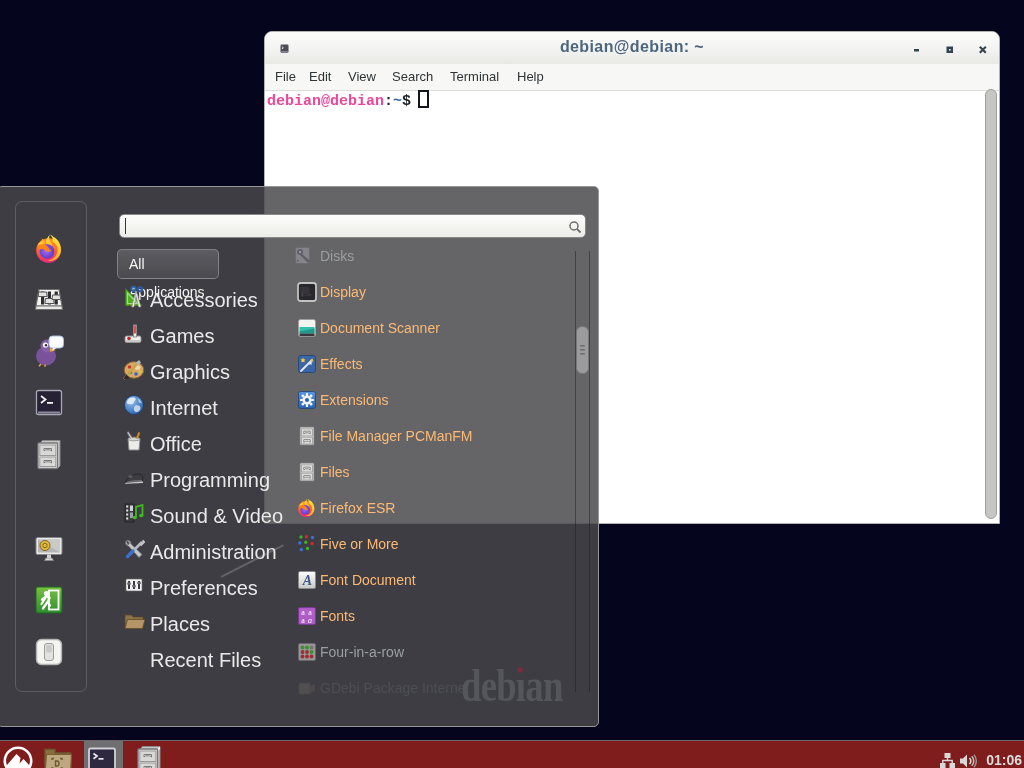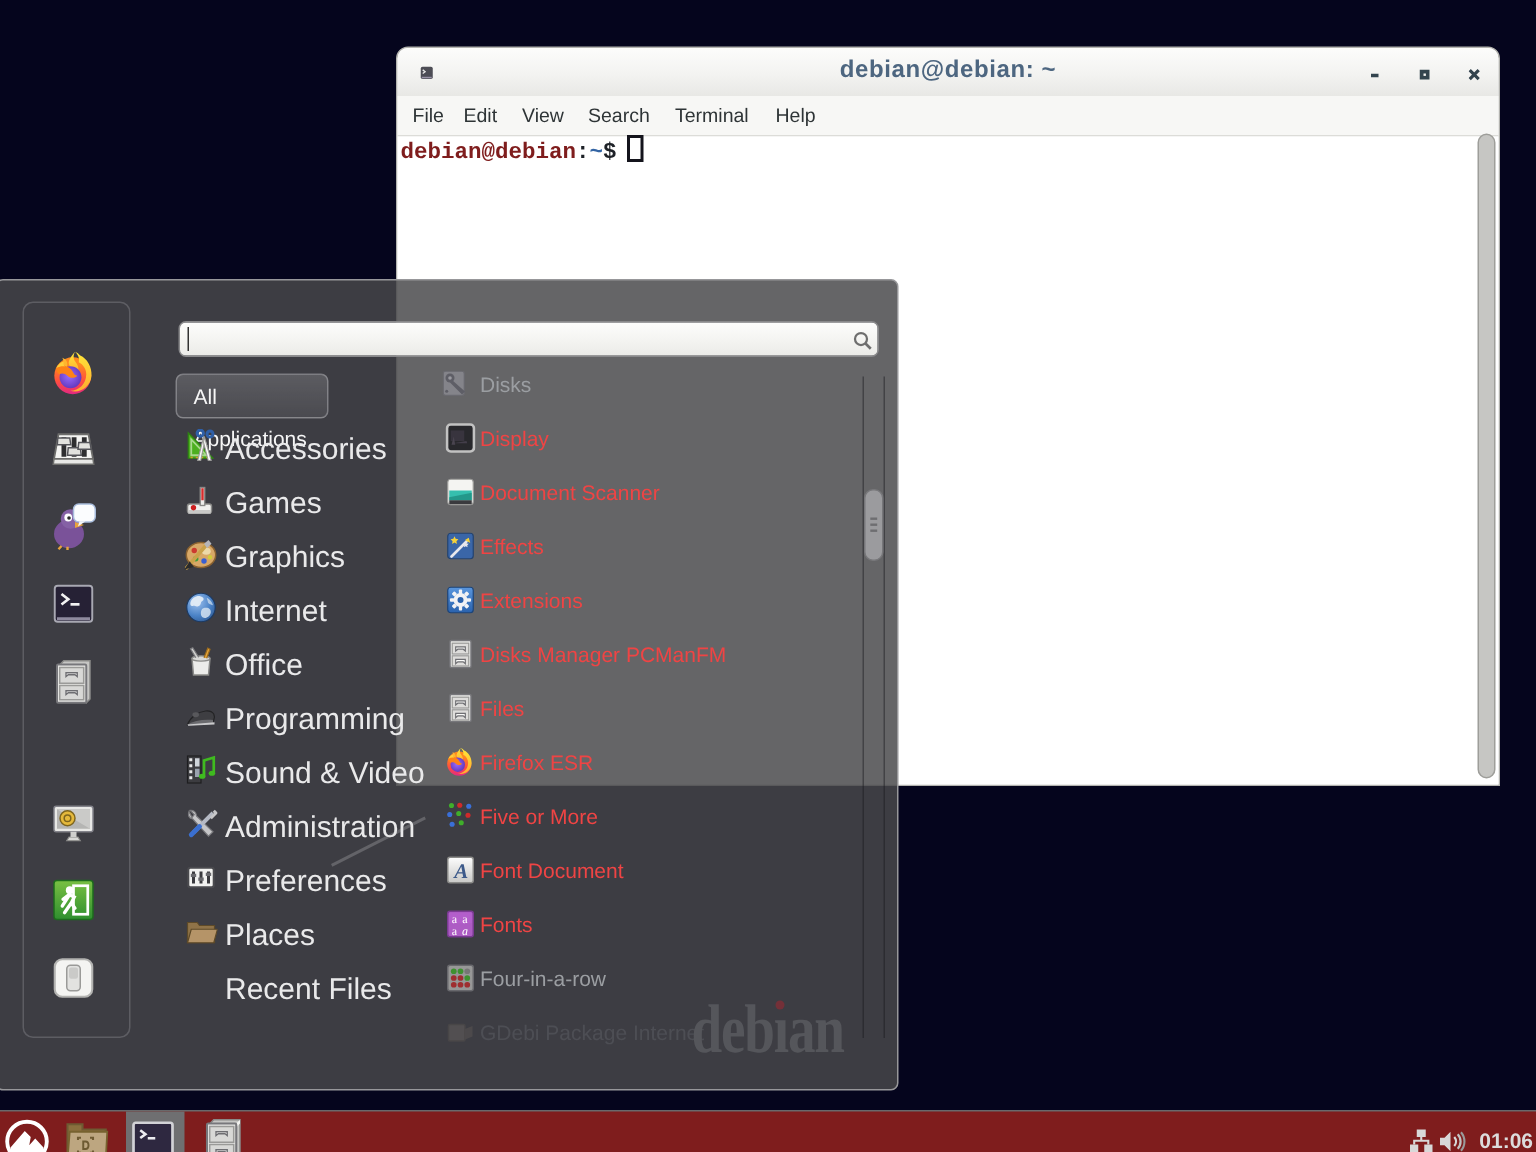--- a/index.html
+++ b/index.html
@@ -36,21 +36,21 @@
         border:1px solid rgba(190,190,195,0.25);border-radius:7px;}
   #searchbox{position:absolute;left:121px;top:27px;width:467px;height:24px;
         background:linear-gradient(180deg,#fdfdfc 0%,#f3f3f0 60%,#ebebe8 100%);
         border:1px solid #89898b;border-radius:5px;box-sizing:border-box;}
   #searchbox .caret{position:absolute;left:5px;top:3px;width:1px;height:16px;background:#333;}
   #allapps{position:absolute;left:119px;top:62px;width:102px;height:30px;
         background:linear-gradient(180deg,rgba(255,255,255,0.16),rgba(255,255,255,0.07));
         border:1px solid rgba(195,195,200,0.42);border-radius:5px;box-sizing:border-box;
         color:#f6f6f6;font-size:14px;line-height:28px;padding-left:11px;}
   .cat{position:absolute;left:152px;color:#e9e9ea;font-size:20px;}
-  .app{position:absolute;left:322px;color:#ef4444;font-size:14px;}
+  .app{position:absolute;left:322px;color:#fdba74;font-size:14px;}
   .dim{color:#9b9ea2;}
   .dim2{color:rgba(212,218,226,0.11);}
   #mscroll-l1{position:absolute;left:577px;top:64px;width:1px;height:441px;background:rgba(25,25,28,0.45);}
   #mscroll-l2{position:absolute;left:591px;top:64px;width:1px;height:441px;background:rgba(25,25,28,0.45);}
   #mthumb{position:absolute;left:578px;top:139px;width:13px;height:48px;background:#9b9b9e;
         border-radius:6px;border:1px solid #77777a;box-sizing:border-box;}
   #wmark{position:absolute;left:463px;top:472px;font-family:"Liberation Serif",serif;
         font-size:46px;font-weight:bold;color:#55565b;letter-spacing:-1px;
         transform:scaleX(0.8);transform-origin:left top;}
   #wdot{width:6px;height:6px;border-radius:50%;background:#743038;}
@@ -88,21 +88,21 @@
   </div>
   <div id="menubar">
     <span style="left:10px">File</span>
     <span style="left:44px">Edit</span>
     <span style="left:83px">View</span>
     <span style="left:127px">Search</span>
     <span style="left:185px">Terminal</span>
     <span style="left:252px">Help</span>
   </div>
   <div id="termbody">
-    <div id="prompt"><span style="color:#7f1d1d">debian@debian</span><span style="color:#1d2127">:</span><span style="color:#3465a4">~</span><span style="color:#1d2127">$</span></div>
+    <div id="prompt"><span style="color:#ec4899">debian@debian</span><span style="color:#1d2127">:</span><span style="color:#3465a4">~</span><span style="color:#1d2127">$</span></div>
     <div id="cursor"></div>
     <div id="tscroll"></div>
   </div>
 </div>
 
 <div id="menu" class="abs">
   <div id="sidebox"></div>
 
   <svg class="abs" style="left:35px;top:45px" width="32" height="32" viewBox="0 0 32 32">
     <defs>
@@ -425,21 +425,21 @@
   <svg class="abs" style="left:299px;top:491px;opacity:0.15" width="20" height="20" viewBox="0 0 20 20">
     <rect x="2" y="5" width="11" height="11" rx="1" fill="#c9b7a0" stroke="#8a7a60" stroke-width="1"></rect>
     <path d="M13 8 L18 6 L18 13 L13 15 Z" fill="#a09078"></path>
   </svg>
 
   <div class="app dim" style="top:61px">Disks</div>
   <div class="app" style="top:97px">Display</div>
   <div class="app" style="top:133px">Document Scanner</div>
   <div class="app" style="top:169px">Effects</div>
   <div class="app" style="top:205px">Extensions</div>
-  <div class="app" style="top:241px">Disks Manager PCManFM</div>
+  <div class="app" style="top:241px">File Manager PCManFM</div>
   <div class="app" style="top:277px">Files</div>
   <div class="app" style="top:313px">Firefox ESR</div>
   <div class="app" style="top:349px">Five or More</div>
   <div class="app" style="top:385px">Font Document</div>
   <div class="app" style="top:421px">Fonts</div>
   <div class="app dim" style="top:457px">Four-in-a-row</div>
   <div class="app dim2" style="top:493px">GDebi Package Internet</div>
 
   <div id="mscroll-l1"></div>
   <div id="mscroll-l2"></div>

